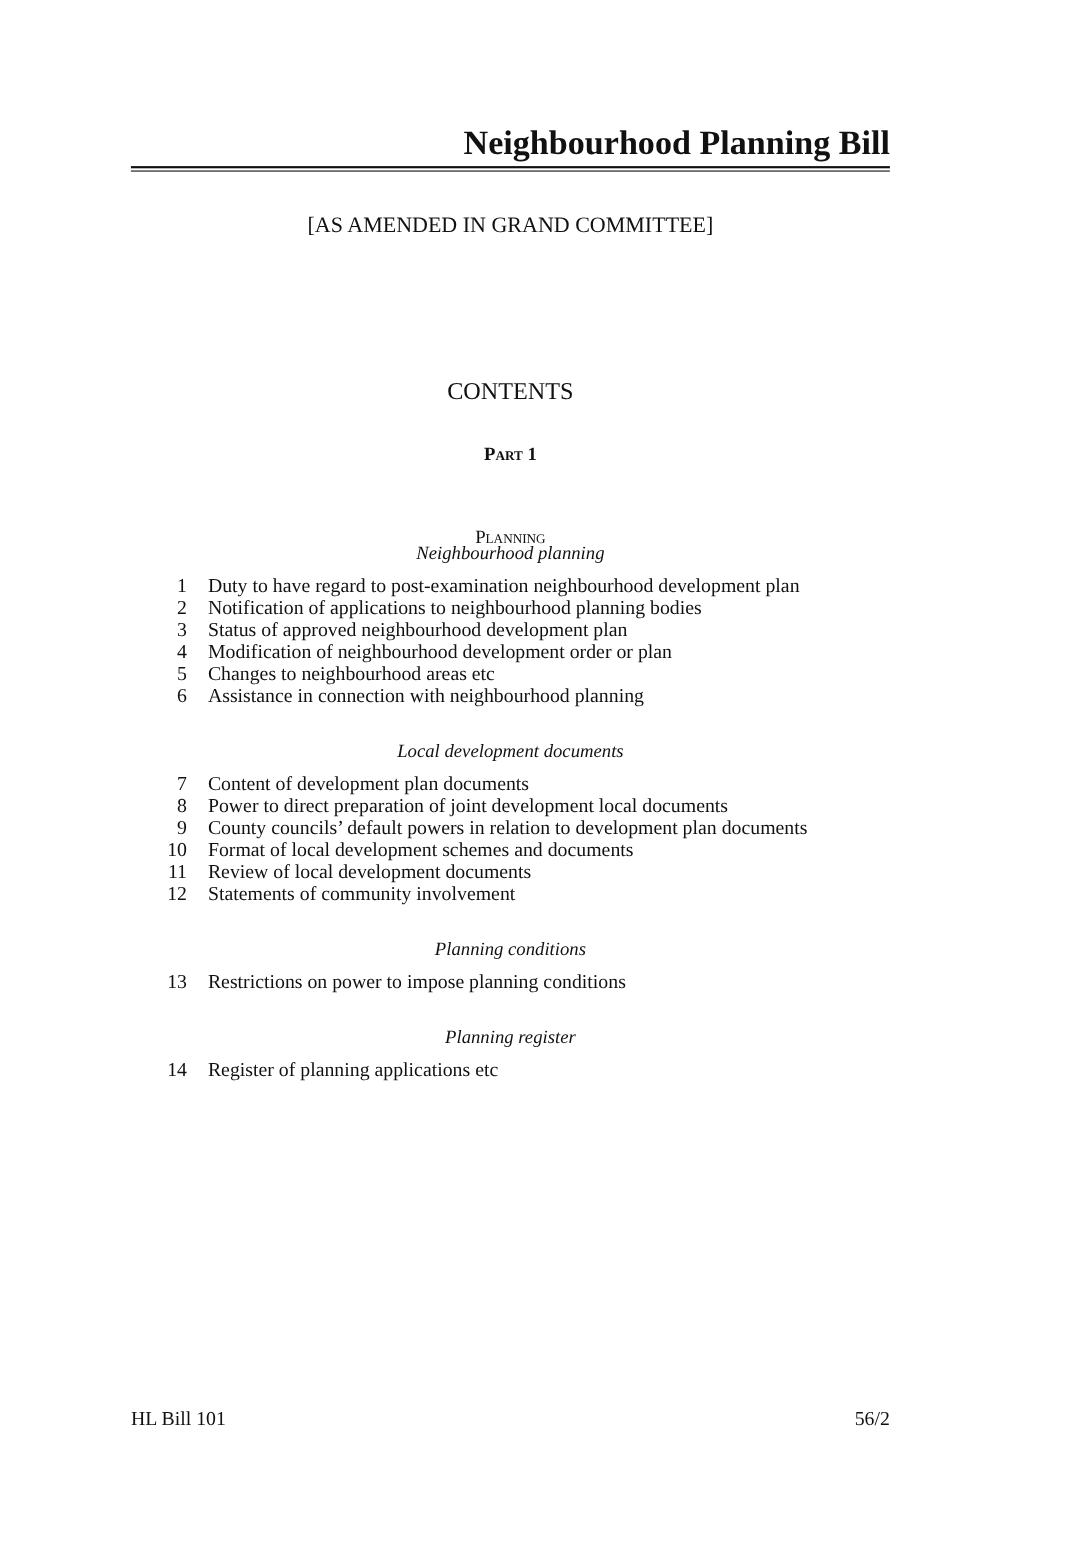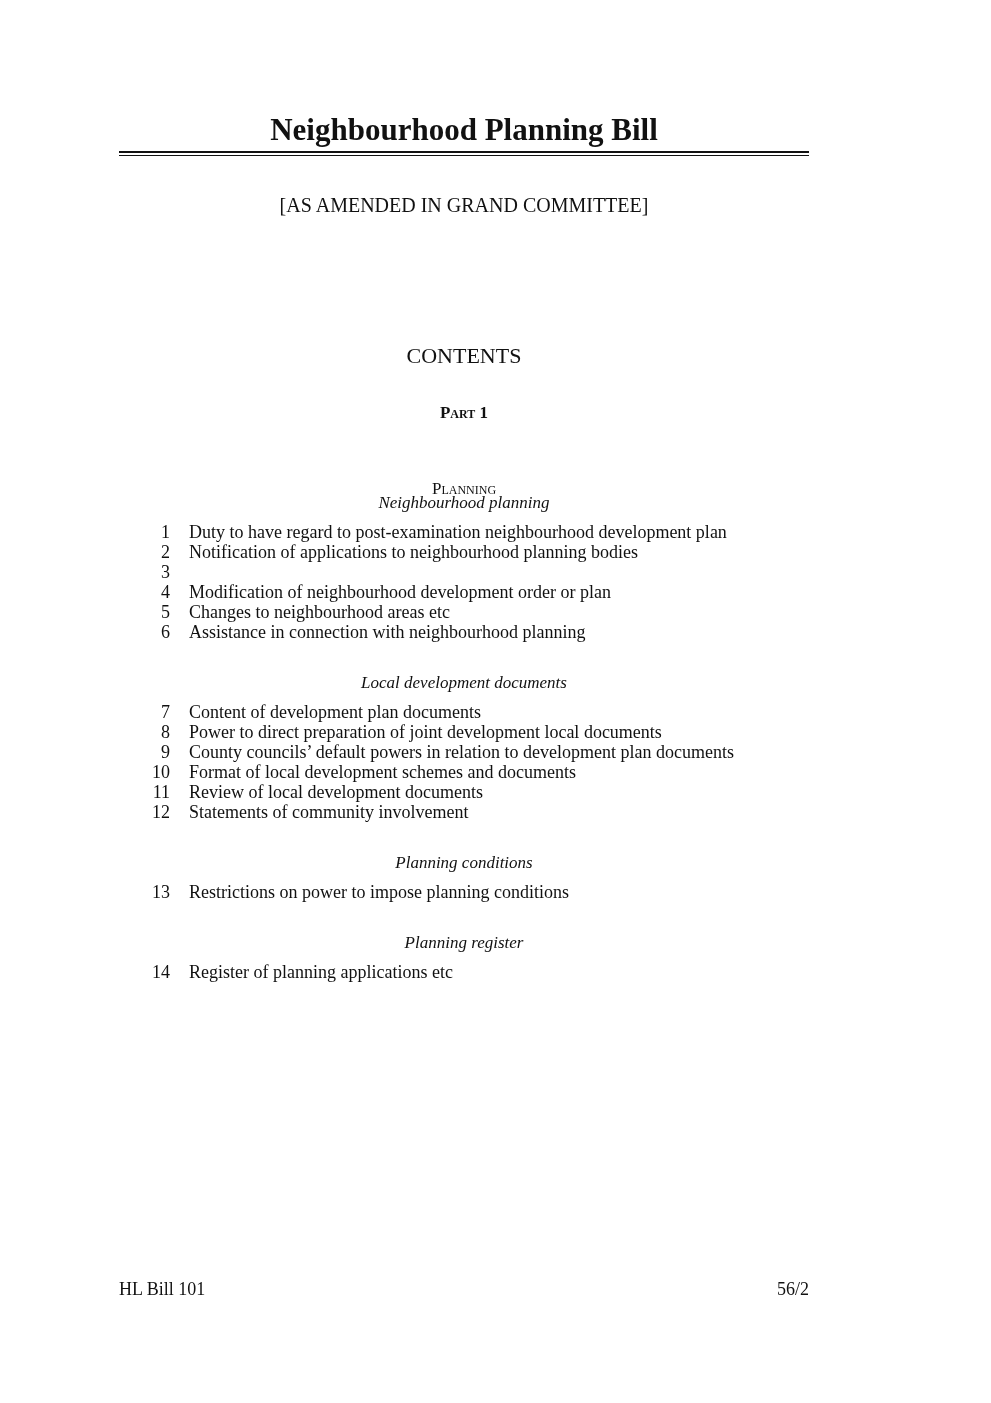--- a/index.html
+++ b/index.html
@@ -3,21 +3,21 @@
   <meta charset="utf-8">
   <style>
     html, body { margin: 0; padding: 0; background: #ffffff; }
     body {
       width: 991px; height: 1403px; position: relative; overflow: hidden;
       font-family: "Liberation Serif", "DejaVu Serif", serif; color: #111111;
     }
     .page { position: absolute; left: 0; top: 0; width: 991px; height: 1403px; }
     .title {
       position: absolute; left: 119px; width: 690px; top: 110px;
-      text-align: center; font-size: 31px; font-weight: bold; line-height: 40px;
+      text-align: right; font-size: 31px; font-weight: bold; line-height: 40px;
     }
     .rule-thick { position: absolute; left: 119px; width: 690px; top: 151px; height: 2px; background: #111; }
     .rule-thin { position: absolute; left: 119px; width: 690px; top: 155px; height: 1px; background: #111; }
     .subtitle {
       position: absolute; left: 119px; width: 690px; top: 192px;
       text-align: center; font-size: 20px; line-height: 26px;
     }
     .contents {
       position: absolute; left: 119px; width: 690px; top: 326px;
       text-align: center; font-size: 22px; line-height: 28px; margin-top: 16px;
@@ -63,20 +63,21 @@
     <div class="entry">
         <span class="entry-num">1</span>
         <span class="entry-text">Duty to have regard to post-examination neighbourhood development plan</span>
       </div>
     <div class="entry">
         <span class="entry-num">2</span>
         <span class="entry-text">Notification of applications to neighbourhood planning bodies</span>
       </div>
     <div class="entry">
         <span class="entry-num">3</span>
+        <span class="entry-text">Status of approved neighbourhood development plan</span>
       </div>
     <div class="entry">
         <span class="entry-num">4</span>
         <span class="entry-text">Modification of neighbourhood development order or plan</span>
       </div>
     <div class="entry">
         <span class="entry-num">5</span>
         <span class="entry-text">Changes to neighbourhood areas etc</span>
       </div>
     <div class="entry">

